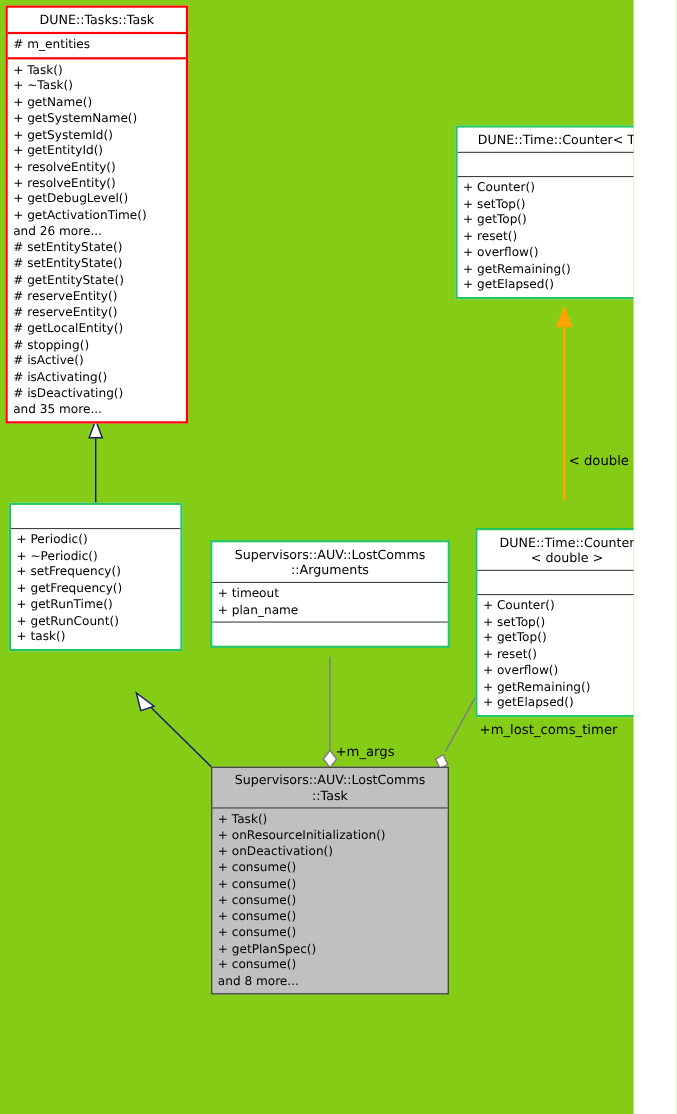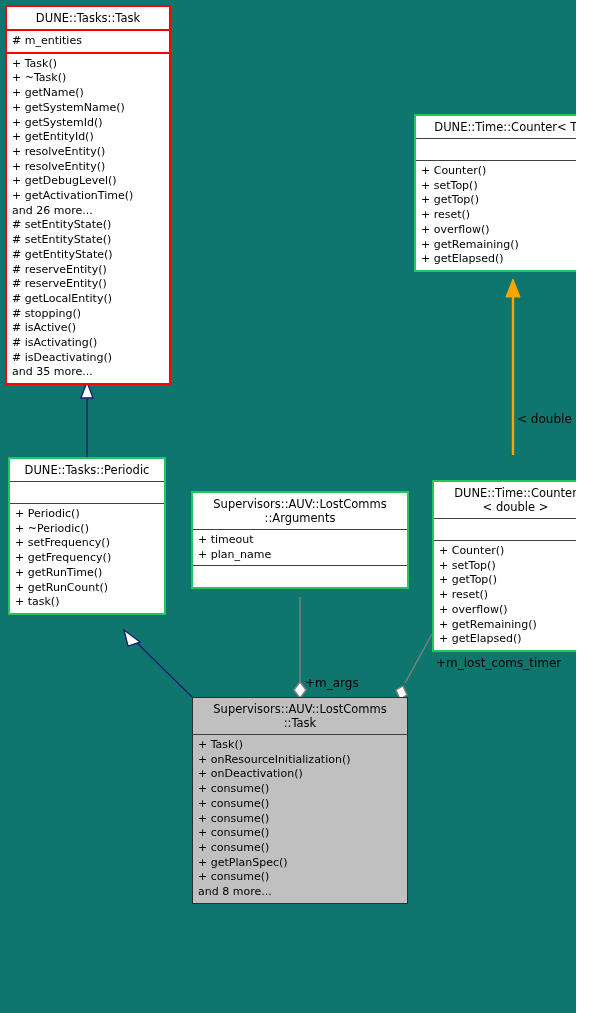--- a/index.html
+++ b/index.html
@@ -7,21 +7,21 @@
     padding: 0;
     background: #ffffff;
   }
   body {
     font-family: "DejaVu Sans", "Liberation Sans", sans-serif;
   }
   #canvas {
     position: relative;
     width: 576px;
     height: 1013px;
-    background: #0f766e;
+    background: #84cc16;
     overflow: hidden;
   }
 
   
   .uml-class {
     position: absolute;
     box-sizing: border-box;
     background: #ffffff;
     border: 1px solid #000000;
     z-index: 5;
@@ -180,21 +180,20 @@
       <div class="member">+ reset()</div>
       <div class="member">+ overflow()</div>
       <div class="member">+ getRemaining()</div>
       <div class="member">+ getElapsed()</div>
     </div>
   </div>
 
   <div class="edge-label" style="left:517px; top:412px;">&lt; double &gt;</div>
 
   <div class="uml-class dark" style="left:8px; top:457px; width:158px;">
-    <div class="cls-title">DUNE::Tasks::Periodic</div>
     <div class="cls-section empty"></div>
     <div class="cls-section last">
       <div class="member">+ Periodic()</div>
       <div class="member">+ ~Periodic()</div>
       <div class="member">+ setFrequency()</div>
       <div class="member">+ getFrequency()</div>
       <div class="member">+ getRunTime()</div>
       <div class="member">+ getRunCount()</div>
       <div class="member">+ task()</div>
     </div>

